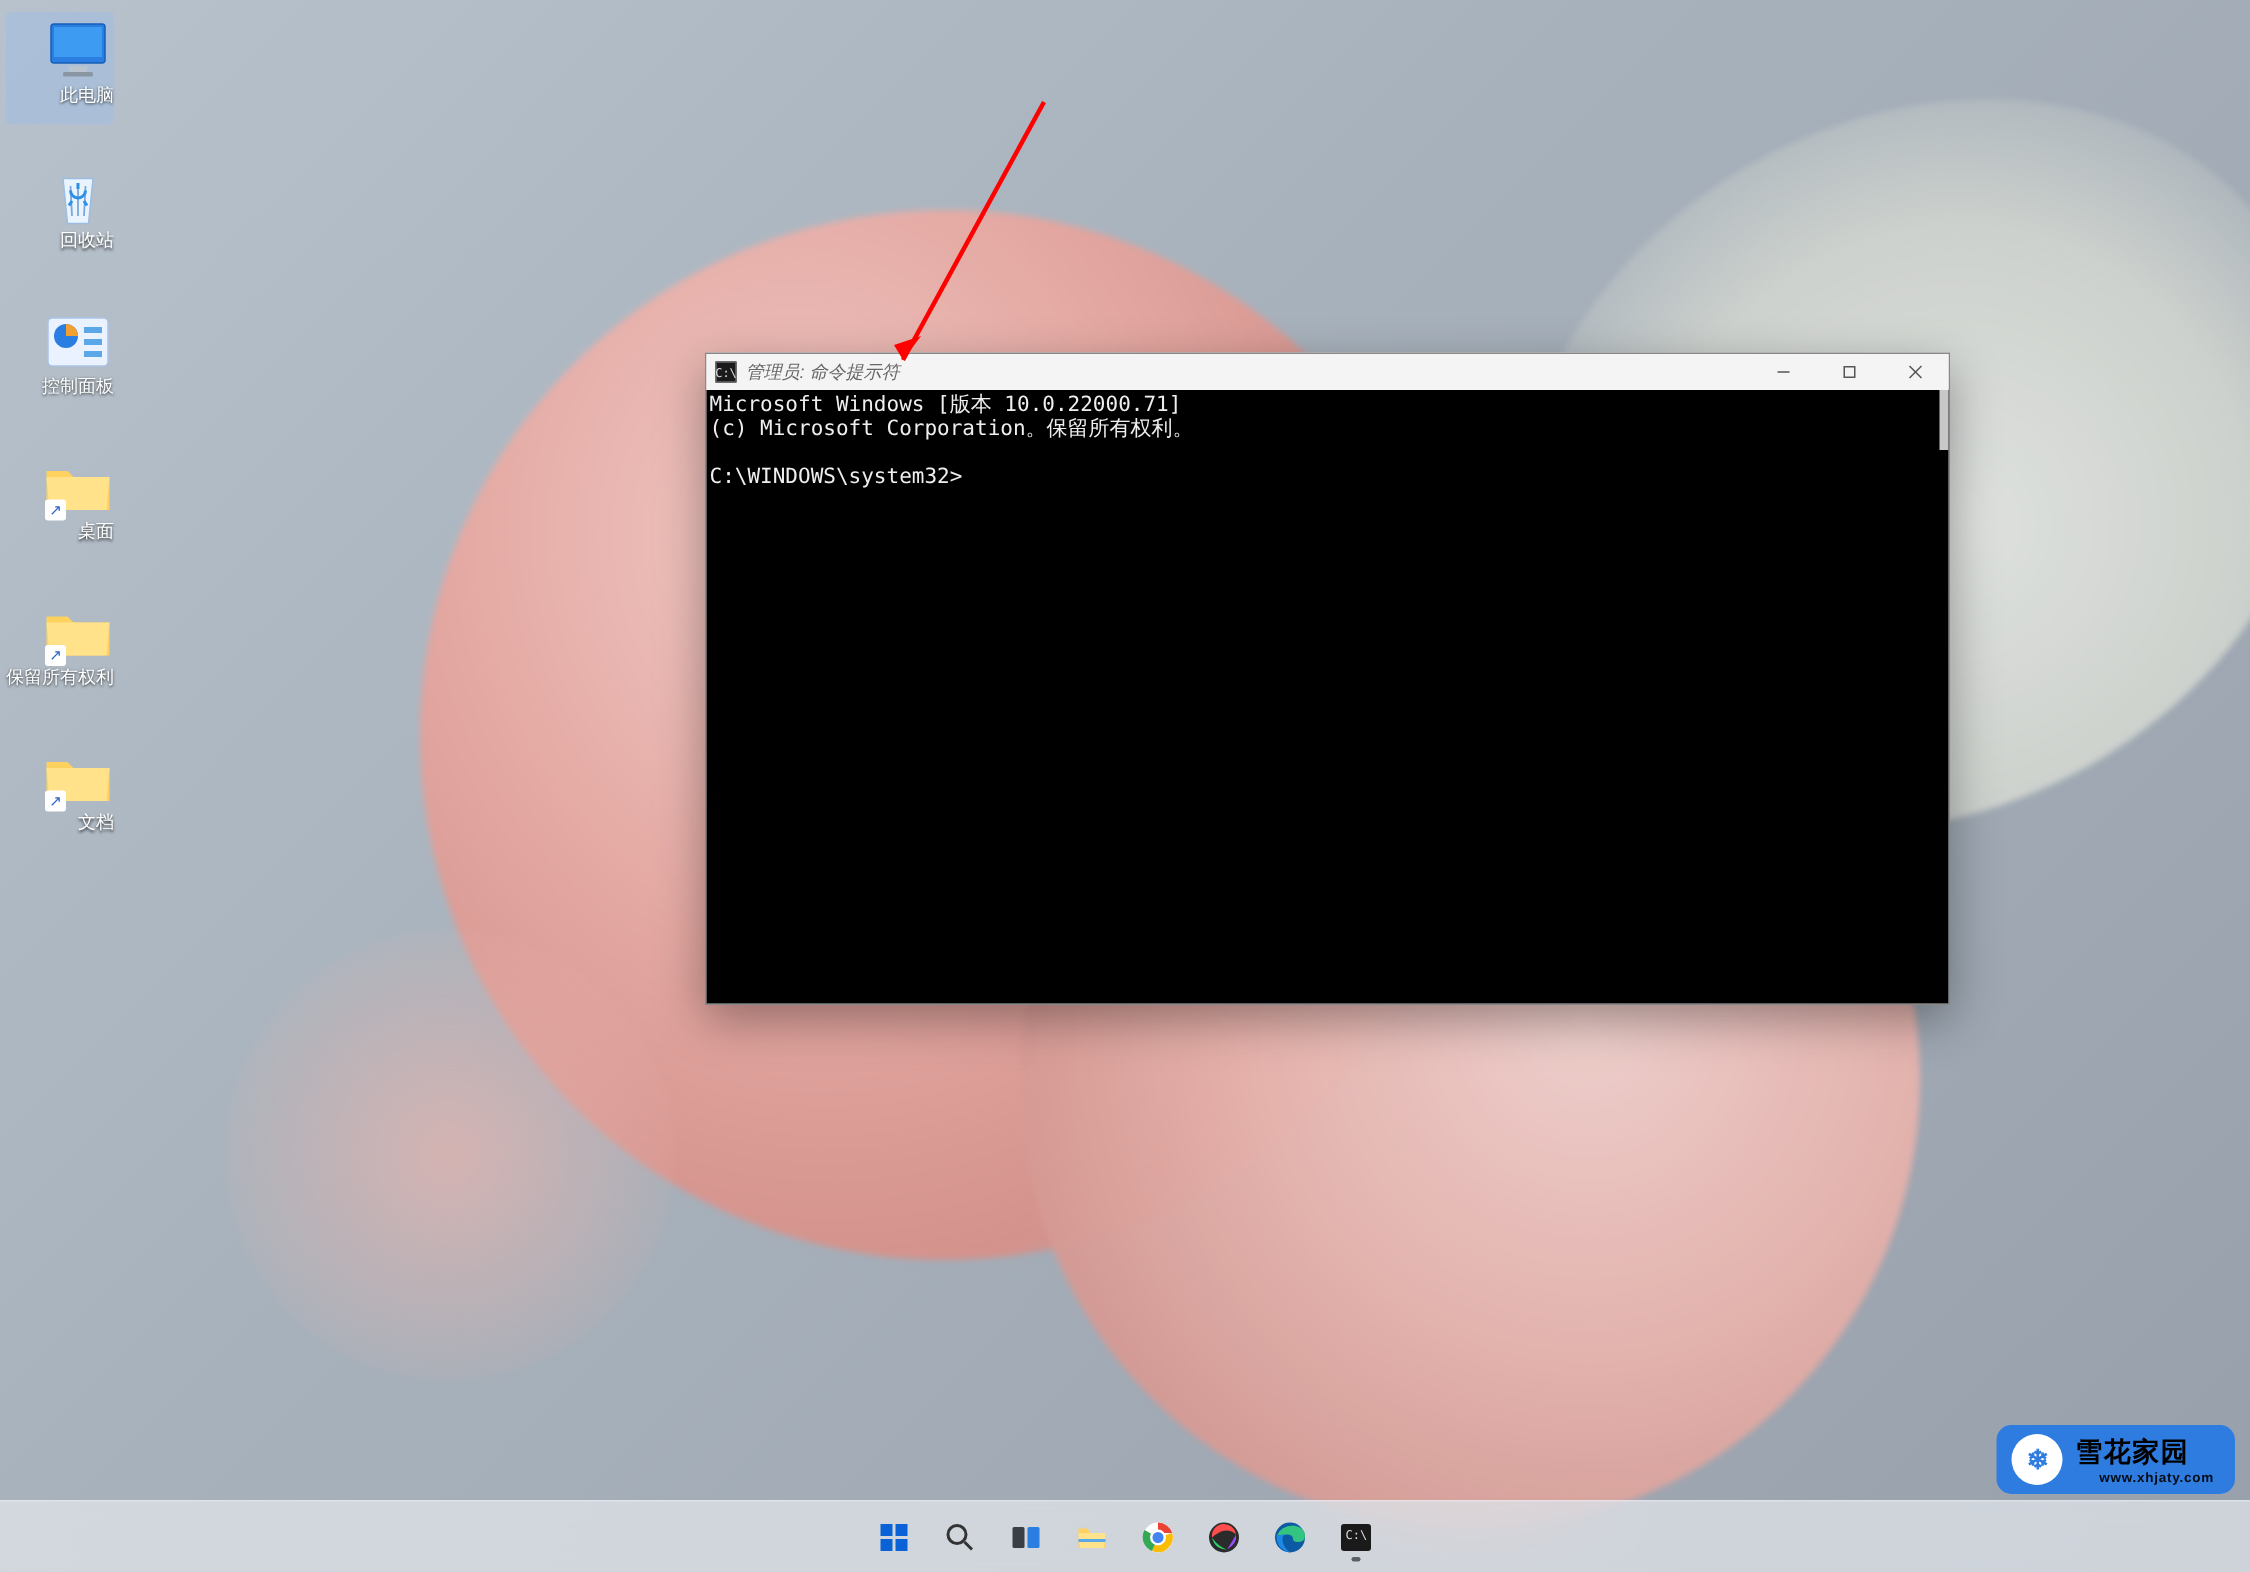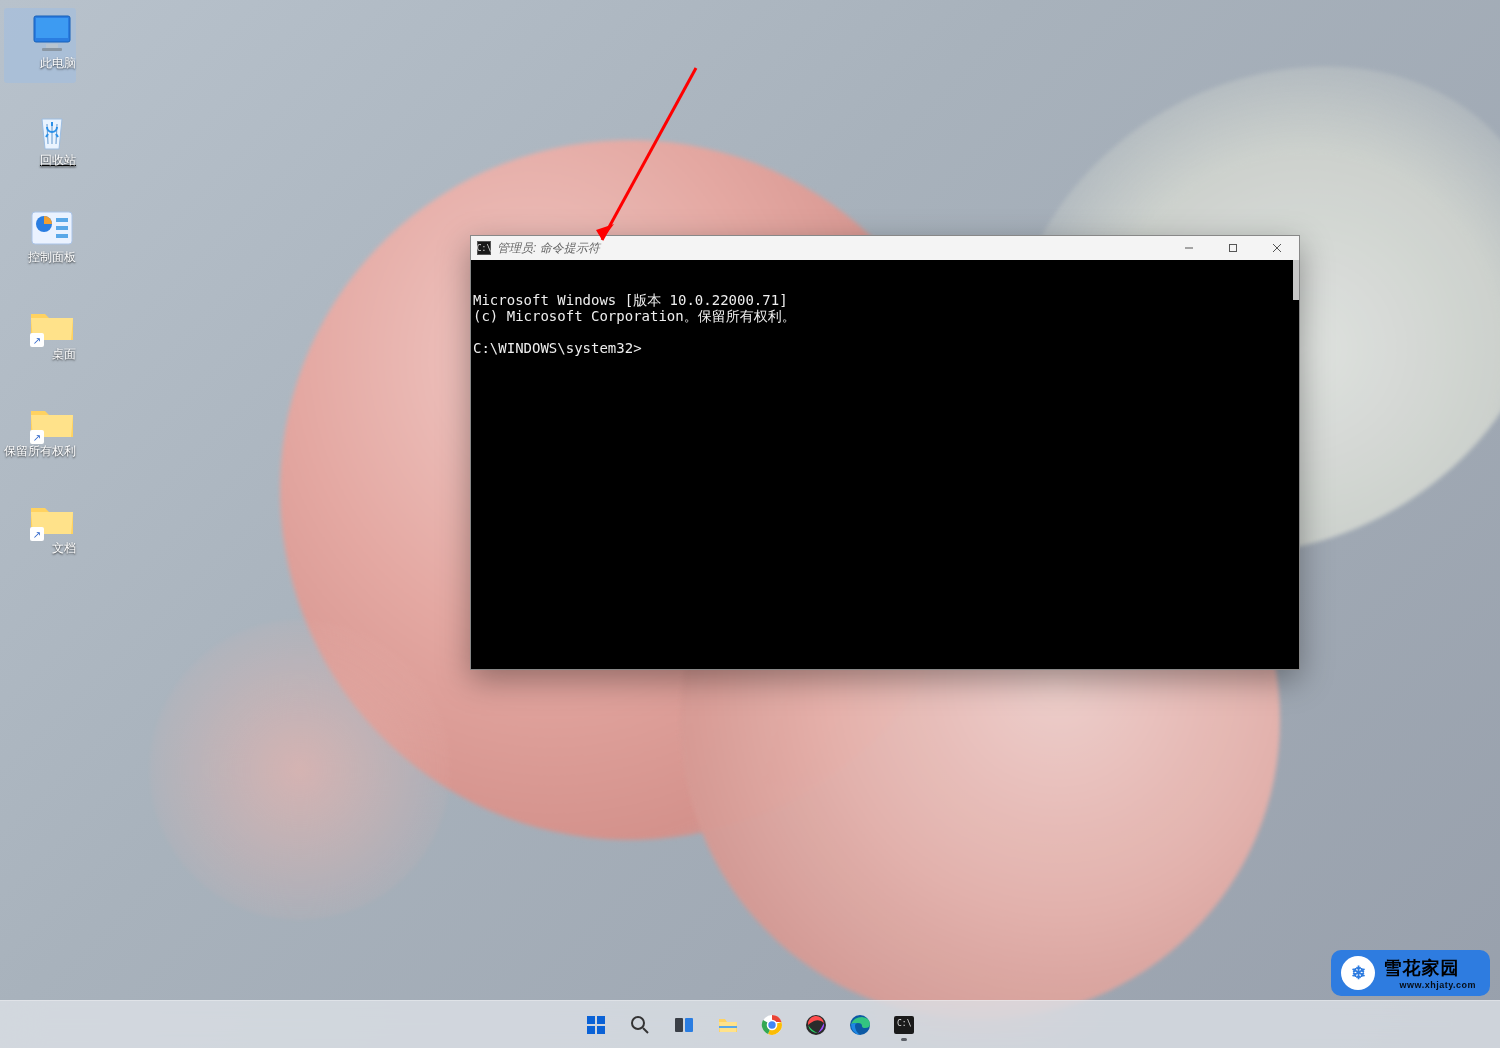--- a/index.html
+++ b/index.html
@@ -71,21 +71,21 @@
   .winbtn {
     width: 44px; height: 100%; display:flex; align-items:center; justify-content:center;
     cursor: pointer; font-size: 10px; color: #555;
   }
   .cmd-body {
     flex: 1; background: #000; color: #eee;
     font-family: "NSimSun","SimSun",Consolas,monospace; font-size: 14px;
     padding: 2px 2px; line-height: 1.15; letter-spacing: 0;
     position: relative; overflow: hidden;
   }
-  .cmd-body pre { white-space: pre-wrap; margin-top: 30px; }
+  .cmd-body pre { white-space: pre-wrap; }
   .cmd-scroll {
     position: absolute; right: 0; top: 0; width: 6px; height: 40px;
     background: #c8c8c8;
   }
 
   
   .arrow-annot { position: absolute; left: 590px; top: 62px; z-index: 6; }
 
   
   .taskbar {
@@ -146,21 +146,21 @@
       <svg viewBox="0 0 48 44">
         <rect x="6" y="4" width="36" height="26" rx="2" fill="#2a7de1" stroke="#1660b8"></rect>
         <rect x="8" y="6" width="32" height="20" fill="#3d9bf2"></rect>
         <rect x="18" y="32" width="12" height="4" fill="#b8c4d0"></rect>
         <rect x="14" y="36" width="20" height="3" rx="1" fill="#8a96a2"></rect>
       </svg>
     </div>
     <div class="label">此电脑</div>
   </div>
 
-  <div class="dicon" style="margin-top:22px;text-decoration:underline;">
+  <div class="dicon" style="margin-top:22px;">
     <div class="glyph">
       <svg viewBox="0 0 48 44">
         <path d="M14 10 L34 10 L31 40 L17 40 Z" fill="#eaf4ff" stroke="#9cbce0"></path>
         <path d="M19 15 L20 35 M24 15 L24 35 M29 15 L28 35" stroke="#7aa8d8" stroke-width="1.2"></path>
         <path d="M19 18 a5 5 0 1 0 10 0 M24 13 l0 4 M20 25 l-2 3 M28 25 l2 3" fill="none" stroke="#2a90e8" stroke-width="2"></path>
       </svg>
     </div>
     <div class="label">回收站</div>
   </div>
 

